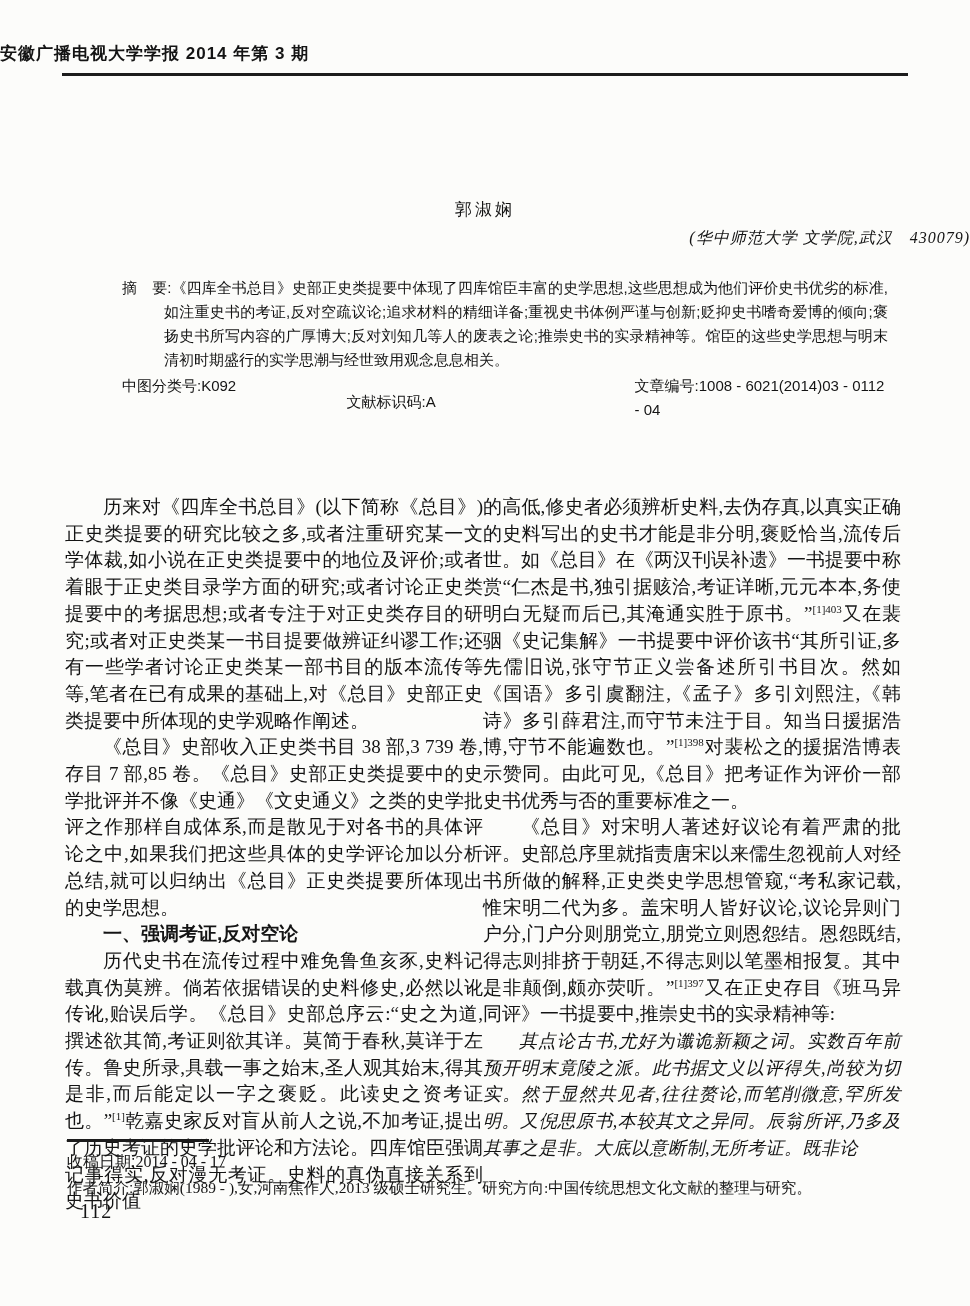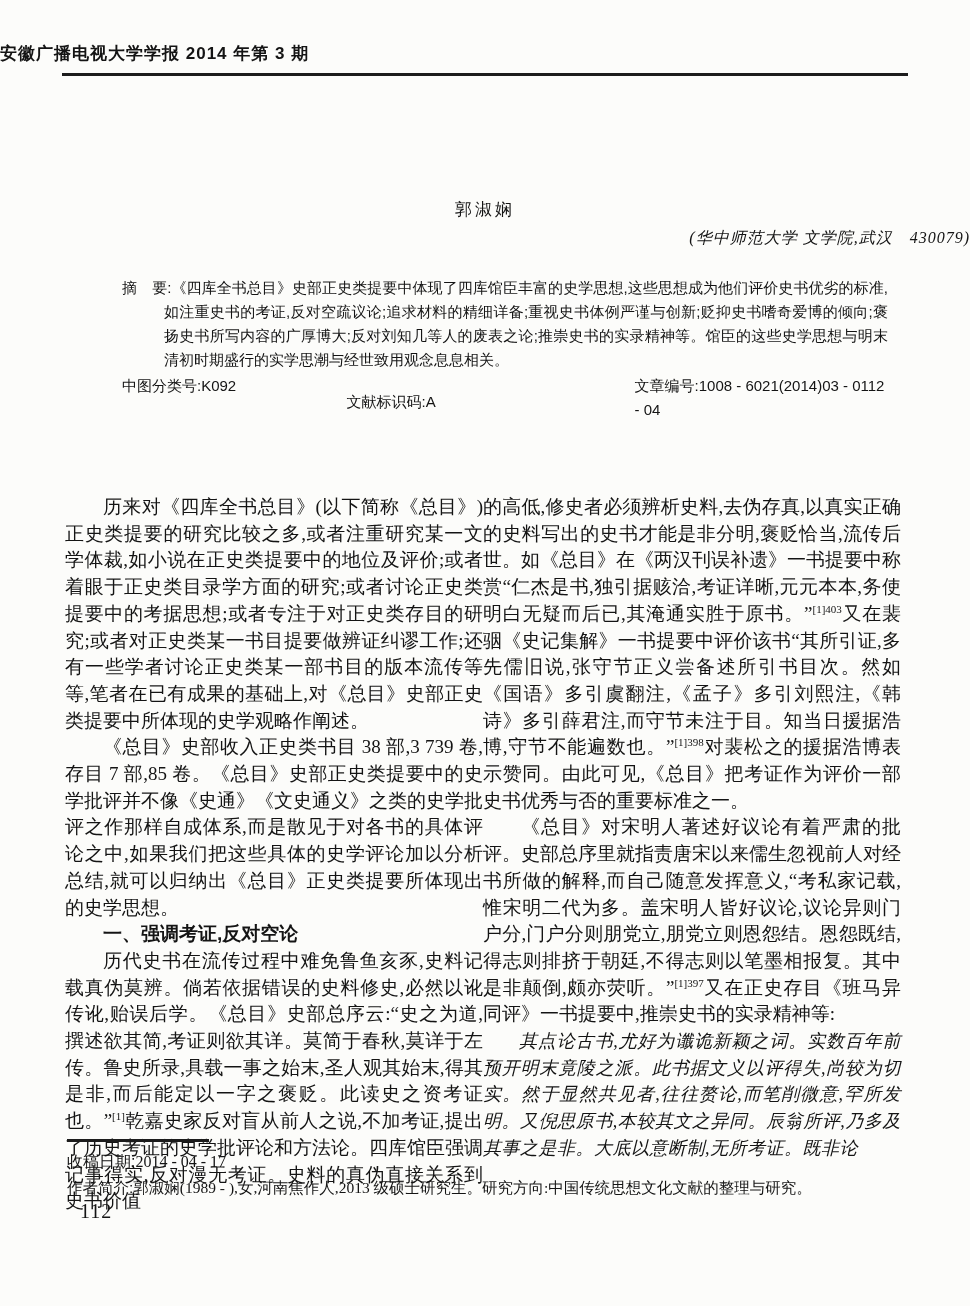--- a/index.html
+++ b/index.html
@@ -122,21 +122,21 @@
 
   <div class="body-columns">
     <div class="col">
       <p class="para-indent">历来对《四库全书总目》(以下简称《总目》)正史类提要的研究比较之多,或者注重研究某一文学体裁,如小说在正史类提要中的地位及评价;或者着眼于正史类目录学方面的研究;或者讨论正史类提要中的考据思想;或者专注于对正史类存目的研究;或者对正史类某一书目提要做辨证纠谬工作;还有一些学者讨论正史类某一部书目的版本流传等等,笔者在已有成果的基础上,对《总目》史部正史类提要中所体现的史学观略作阐述。</p>
       <p class="para-indent">《总目》史部收入正史类书目 38 部,3 739 卷,存目 7 部,85 卷。《总目》史部正史类提要中的史学批评并不像《史通》《文史通义》之类的史学批评之作那样自成体系,而是散见于对各书的具体评论之中,如果我们把这些具体的史学评论加以分析总结,就可以归纳出《总目》正史类提要所体现出的史学思想。</p>
       <p class="section-heading">一、强调考证,反对空论</p>
       <p class="para-indent"><span>历代史书在流传过程中难免鲁鱼亥豕,史料记载真伪莫辨。倘若依据错误的史料修史,必然以讹传讹,贻误后学。《总目》史部总序云:“史之为道,撰述欲其简,考证则欲其详。莫简于春秋,莫详于左传。鲁史所录,具载一事之始末,圣人观其始末,得其是非,而后能定以一字之褒贬。此读史之资考证也。”</span><sup class="ref">[1]</sup><span>乾嘉史家反对盲从前人之说,不加考证,提出了历史考证的史学批评论和方法论。四库馆臣强调记事得实,反对漫无考证。史料的真伪直接关系到史书价值</span></p>
     </div>
     <div class="col">
       <p><span>的高低,修史者必须辨析史料,去伪存真,以真实正确的史料写出的史书才能是非分明,褒贬恰当,流传后世。如《总目》在《两汉刊误补遗》一书提要中称赏“仁杰是书,独引据赅洽,考证详晰,元元本本,务使明白无疑而后已,其淹通实胜于原书。”</span><sup class="ref">[1]403</sup><span>又在裴骃《史记集解》一书提要中评价该书“其所引证,多先儒旧说,张守节正义尝备述所引书目次。然如《国语》多引虞翻注,《孟子》多引刘熙注,《韩诗》多引薛君注,而守节未注于目。知当日援据浩博,守节不能遍数也。”</span><sup class="ref">[1]398</sup><span>对裴松之的援据浩博表示赞同。由此可见,《总目》把考证作为评价一部史书优秀与否的重要标准之一。</span></p>
-      <p class="para-indent"><span>《总目》对宋明人著述好议论有着严肃的批评。史部总序里就指责唐宋以来儒生忽视前人对经书所做的解释,而自己随意发挥意义,“考私家记载,惟宋明二代为多。盖宋明人皆好议论,议论异则门户分,门户分则朋党立,朋党立则恩怨结。恩怨既结,得志则排挤于朝廷,不得志则以笔墨相报复。其中是非颠倒,颇亦荧听。”</span><sup class="ref">[1]397</sup><span>又在正史存目《班马异同评》一书提要中,推崇史书的实录精神等:</span></p>
+      <p class="para-indent"><span>《总目》对宋明人著述好议论有着严肃的批评。史部总序里就指责唐宋以来儒生忽视前人对经书所做的解释,正史类史学思想管窥,“考私家记载,惟宋明二代为多。盖宋明人皆好议论,议论异则门户分,门户分则朋党立,朋党立则恩怨结。恩怨既结,得志则排挤于朝廷,不得志则以笔墨相报复。其中是非颠倒,颇亦荧听。”</span><sup class="ref">[1]397</sup><span>又在正史存目《班马异同评》一书提要中,推崇史书的实录精神等:</span></p>
       <p class="block-quote">其点论古书,尤好为谶诡新颖之词。实数百年前预开明末竟陵之派。此书据文义以评得失,尚较为切实。然于显然共见者,往往赘论,而笔削微意,罕所发明。又倪思原书,本较其文之异同。辰翁所评,乃多及其事之是非。大底以意断制,无所考证。既非论</p>
     </div>
   </div>
 
   <div class="footnote-rule"></div>
   <div class="fn-received"><span class="fn-label">收稿日期:</span><span>2014 - 04 - 17</span></div>
   <div class="fn-bio"><span class="fn-label">作者简介:</span><span>郭淑娴(1989 - ),女,河南焦作人,2013 级硕士研究生。研究方向:中国传统思想文化文献的整理与研究。</span></div>
   <div class="page-number">112</div>
 
 </div>

